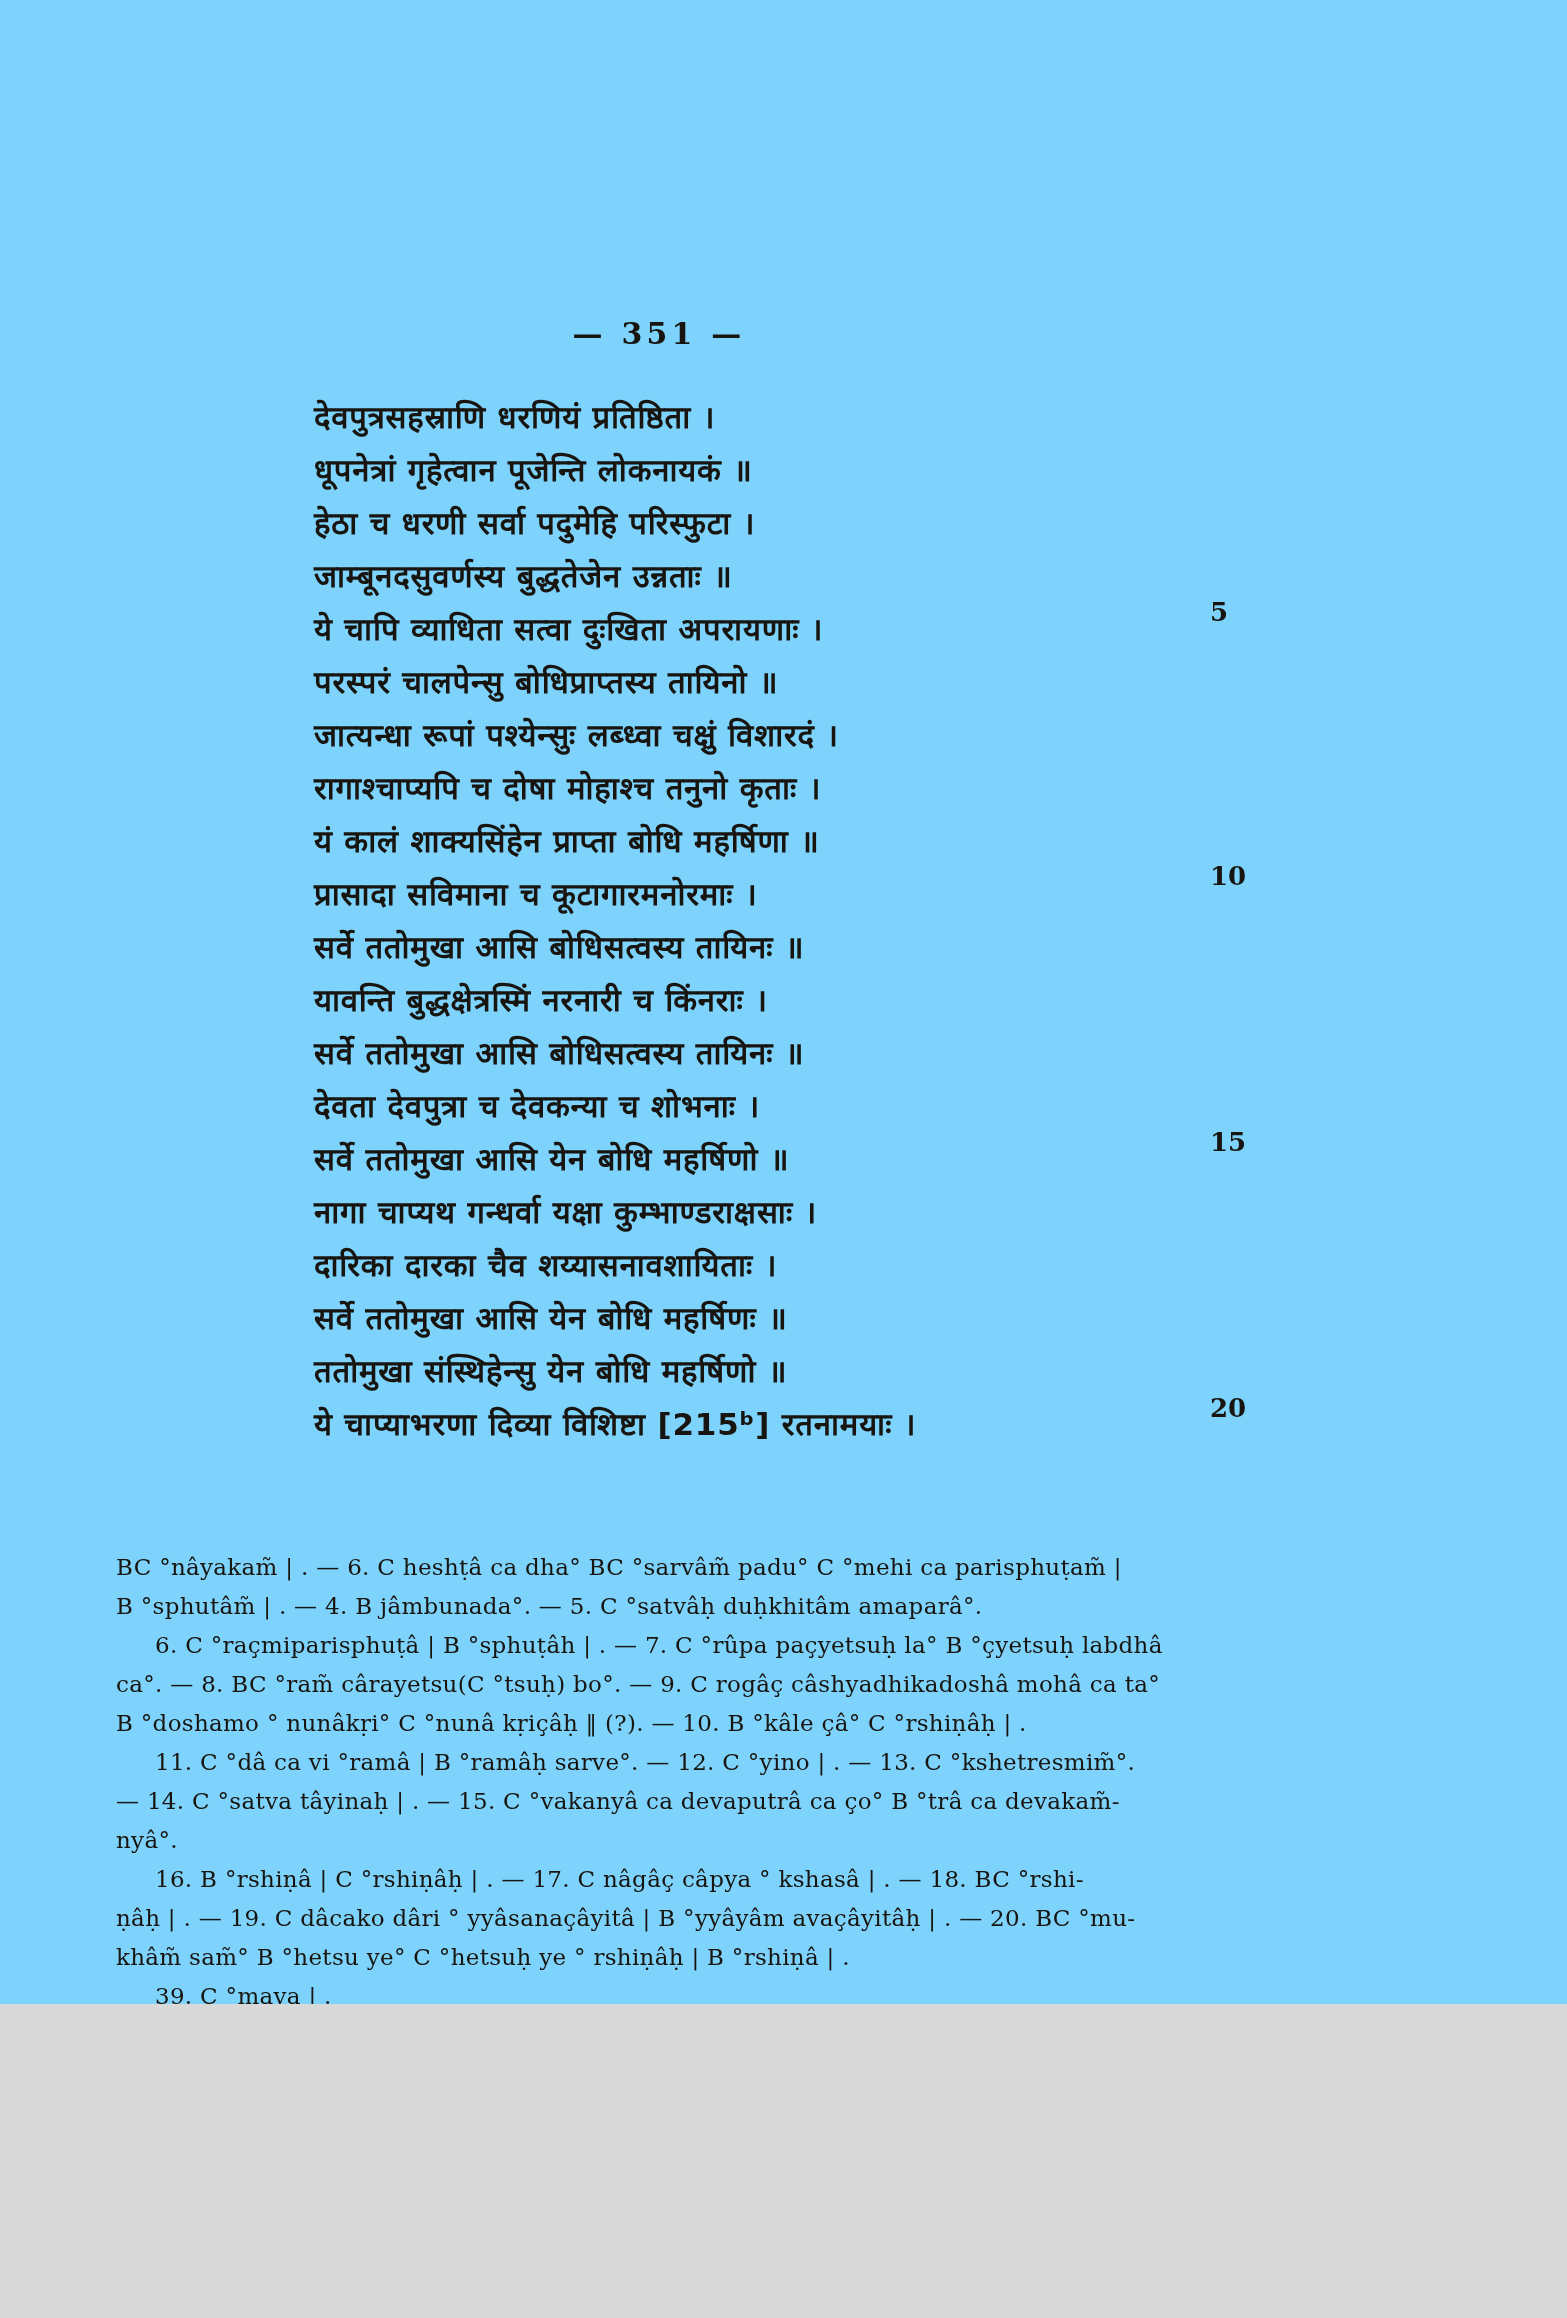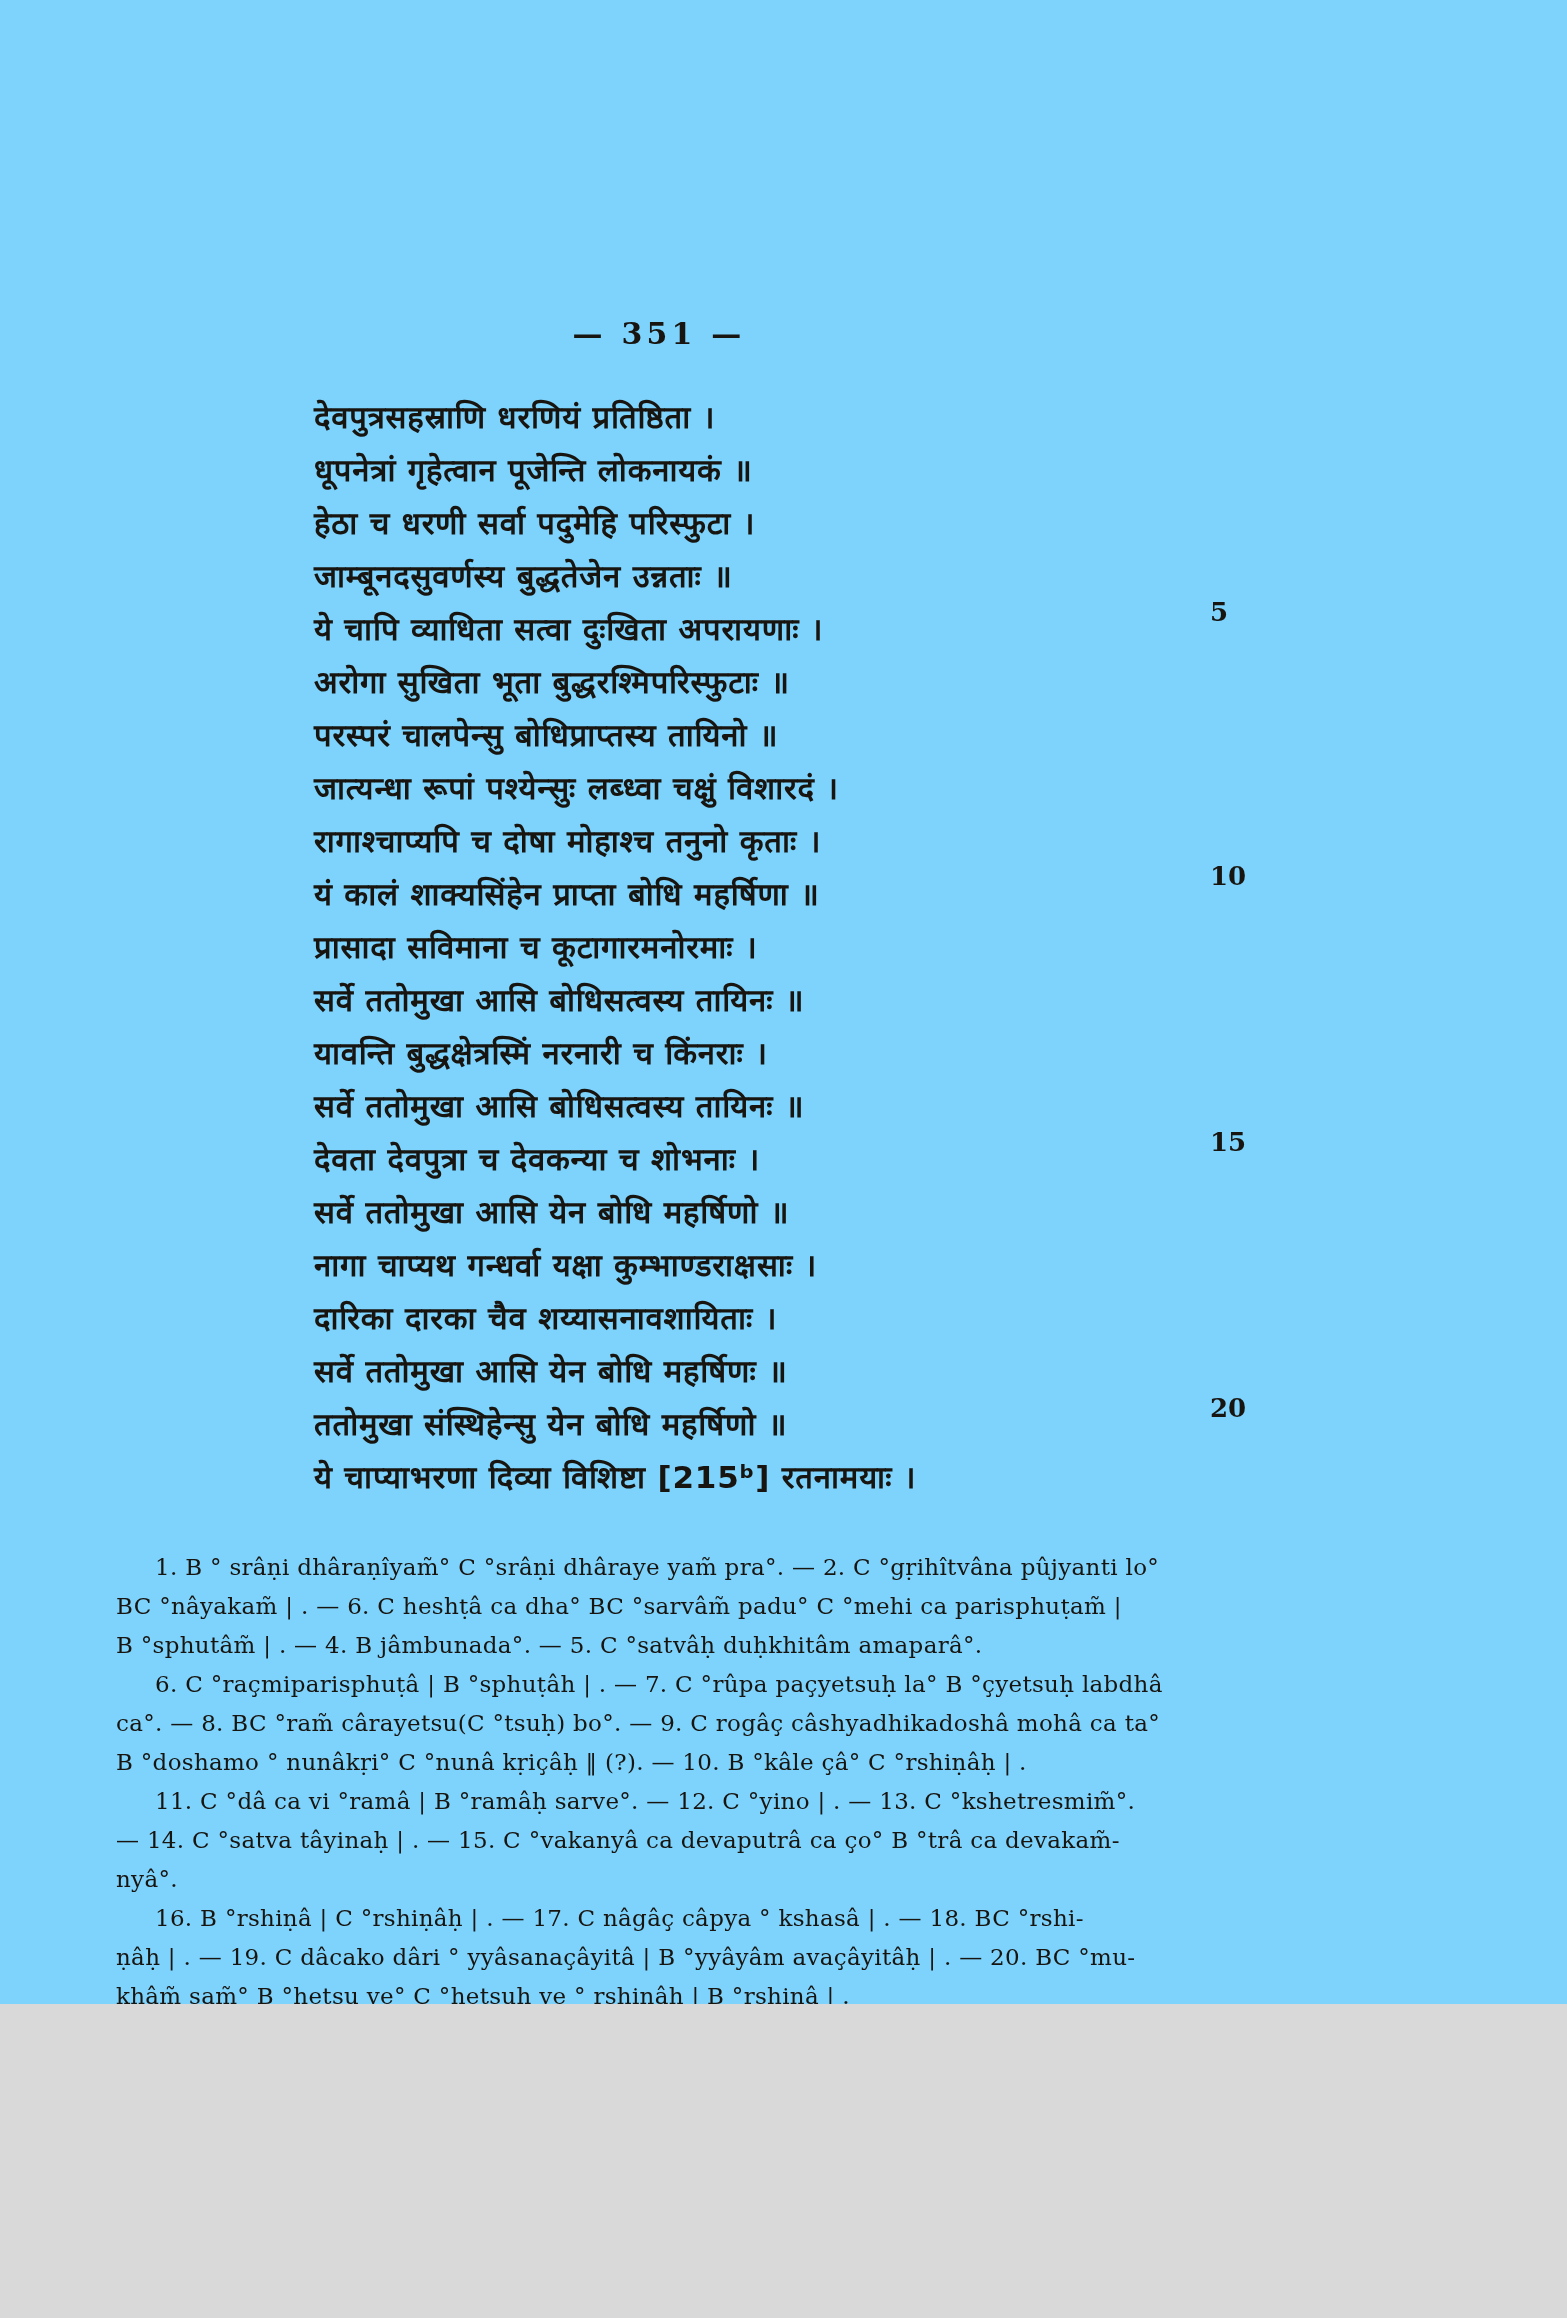--- a/index.html
+++ b/index.html
@@ -69,21 +69,20 @@
 <div class="page">
 
   <div class="page-number">— 351 —</div>
 
   <div class="verse-block">
     <div class="verse-line">देवपुत्रसहस्राणि धरणियं प्रतिष्ठिता ।</div>
     <div class="verse-line">धूपनेत्रां गृहेत्वान पूजेन्ति लोकनायकं ॥</div>
     <div class="verse-line">हेठा च धरणी सर्वा पदुमेहि परिस्फुटा ।</div>
     <div class="verse-line">जाम्बूनदसुवर्णस्य बुद्धतेजेन उन्नताः ॥</div>
     <div class="verse-line">ये चापि व्याधिता सत्वा दुःखिता अपरायणाः ।</div>
-    <div class="verse-line">अरोगा सुखिता भूता बुद्धरश्मिपरिस्फुटाः ॥</div>
     <div class="verse-line">परस्परं चालपेन्सु बोधिप्राप्तस्य तायिनो ॥</div>
     <div class="verse-line">जात्यन्धा रूपां पश्येन्सुः लब्ध्वा चक्षुं विशारदं ।</div>
     <div class="verse-line">रागाश्चाप्यपि च दोषा मोहाश्च तनुनो कृताः ।</div>
     <div class="verse-line">यं कालं शाक्यसिंहेन प्राप्ता बोधि महर्षिणा ॥</div>
     <div class="verse-line">प्रासादा सविमाना च कूटागारमनोरमाः ।</div>
     <div class="verse-line">सर्वे ततोमुखा आसि बोधिसत्वस्य तायिनः ॥</div>
     <div class="verse-line">यावन्ति बुद्धक्षेत्रस्मिं नरनारी च किंनराः ।</div>
     <div class="verse-line">सर्वे ततोमुखा आसि बोधिसत्वस्य तायिनः ॥</div>
     <div class="verse-line">देवता देवपुत्रा च देवकन्या च शोभनाः ।</div>
     <div class="verse-line">सर्वे ततोमुखा आसि येन बोधि महर्षिणो ॥</div>
@@ -93,21 +92,20 @@
     <div class="verse-line">ततोमुखा संस्थिहेन्सु येन बोधि महर्षिणो ॥</div>
     <div class="verse-line">ये चाप्याभरणा दिव्या विशिष्टा [215ᵇ] रतनामयाः ।</div>
   </div>
 
   <span class="margin-num" style="top:597px">5</span>
   <span class="margin-num" style="top:861px">10</span>
   <span class="margin-num" style="top:1127px">15</span>
   <span class="margin-num" style="top:1393px">20</span>
 
   <div class="footnote-block">
-    <div class="fn-line indent">1. B ° srâṇi dhâraṇîyam̃° C °srâṇi dhâraye yam̃ pra°. — 2. C °gṛihîtvâna pûjyanti lo°</div>
     <div class="fn-line">BC °nâyakam̃ | . — 6. C heshṭâ ca dha° BC °sarvâm̃ padu° C °mehi ca parisphuṭam̃ |</div>
     <div class="fn-line">B °sphutâm̃ | . — 4. B jâmbunada°. — 5. C °satvâḥ duḥkhitâm amaparâ°.</div>
     <div class="fn-line indent">6. C °raçmiparisphuṭâ | B °sphuṭâh | . — 7. C °rûpa paçyetsuḥ la° B °çyetsuḥ labdhâ</div>
     <div class="fn-line">ca°. — 8. BC °ram̃ cârayetsu(C °tsuḥ) bo°. — 9. C rogâç câshyadhikadoshâ mohâ ca ta°</div>
     <div class="fn-line">B °doshamo ° nunâkṛi° C °nunâ kṛiçâḥ ‖ (?). — 10. B °kâle çâ° C °rshiṇâḥ | .</div>
     <div class="fn-line indent">11. C °dâ ca vi °ramâ | B °ramâḥ sarve°. — 12. C °yino | . — 13. C °kshetresmim̃°.</div>
     <div class="fn-line">— 14. C °satva tâyinaḥ | . — 15. C °vakanyâ ca devaputrâ ca ço° B °trâ ca devakam̃-</div>
     <div class="fn-line">nyâ°.</div>
     <div class="fn-line indent">16. B °rshiṇâ | C °rshiṇâḥ | . — 17. C nâgâç câpya ° kshasâ | . — 18. BC °rshi-</div>
     <div class="fn-line">ṇâḥ | . — 19. C dâcako dâri ° yyâsanaçâyitâ | B °yyâyâm avaçâyitâḥ | . — 20. BC °mu-</div>

